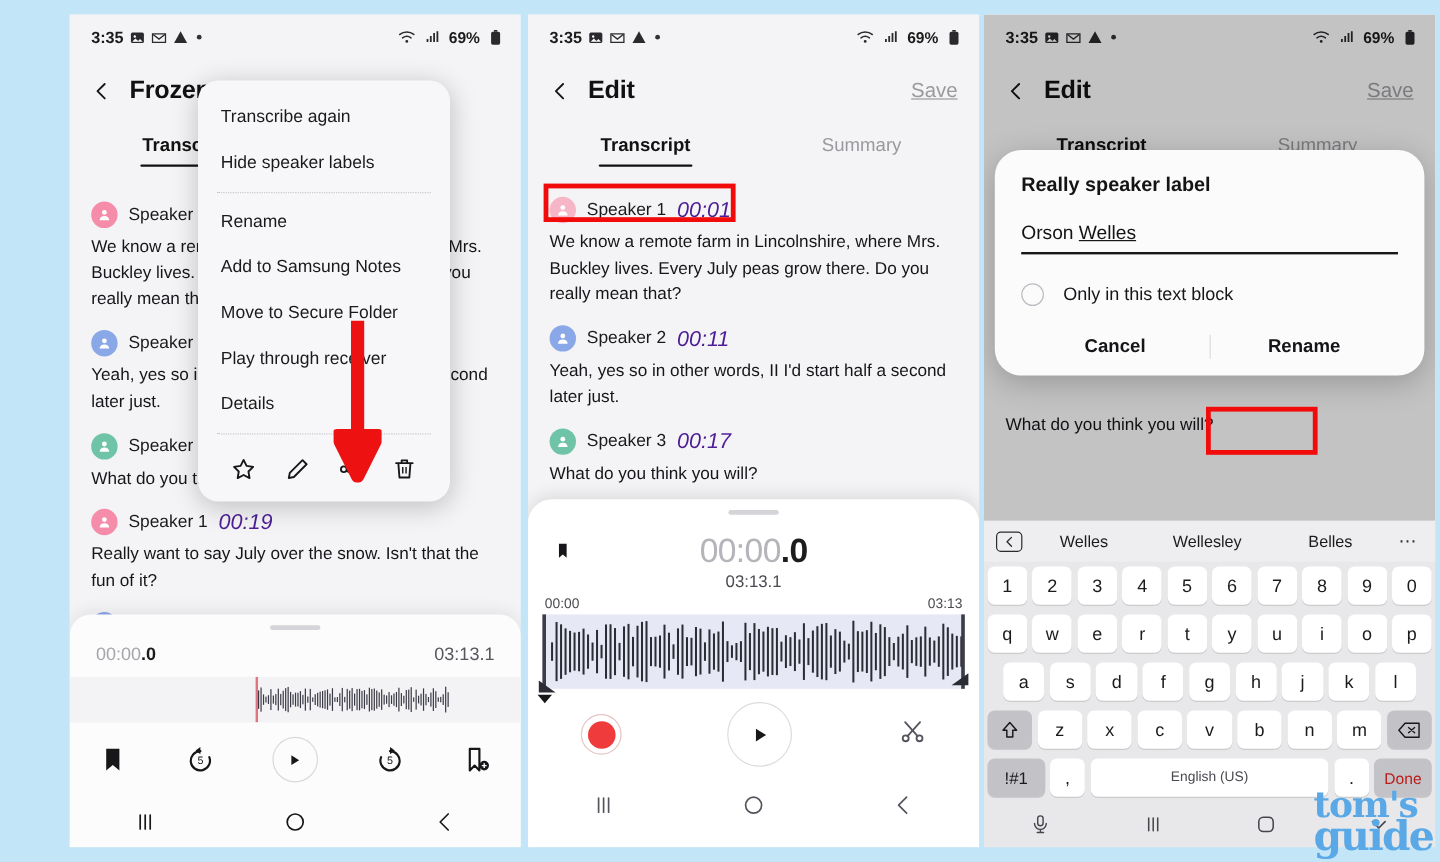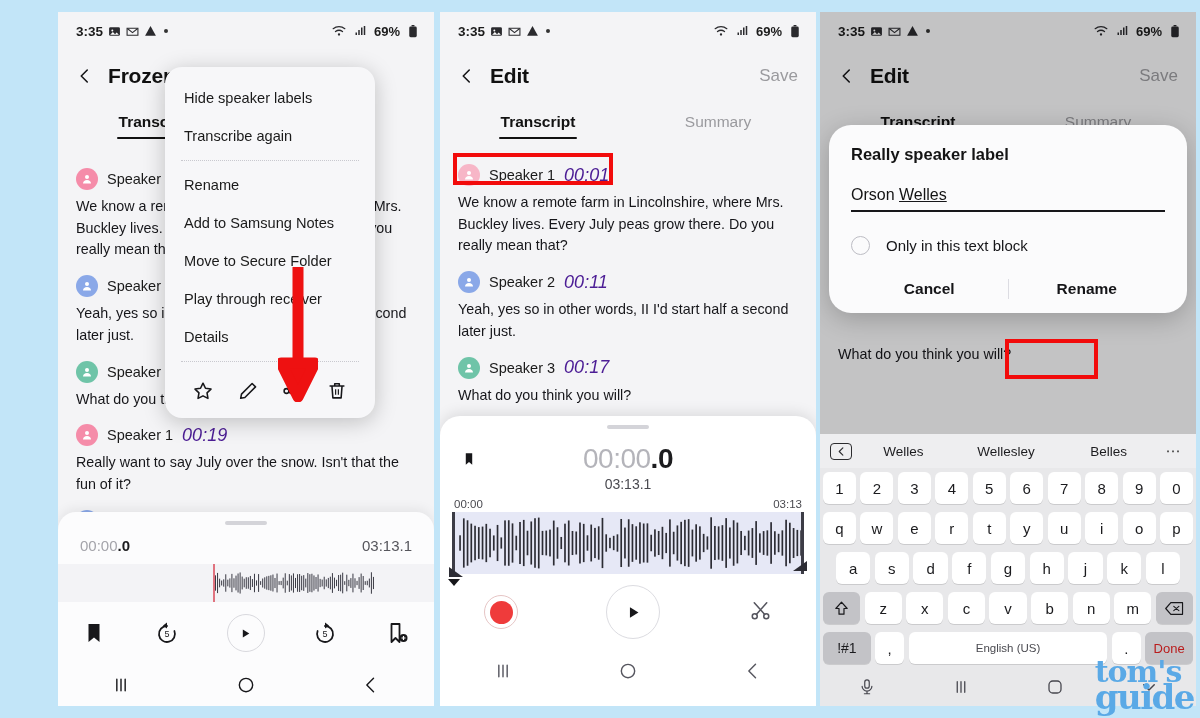--- a/index.html
+++ b/index.html
@@ -38,21 +38,21 @@
   .sb-dot { width: 4px; height: 4px; border-radius: 50%; background: #333; display:inline-block; margin-left:2px;}
   .sb-batt-txt { font-size: 13px; font-weight: 600; }
 
   
   .appbar {
     height: 52px; display: flex; align-items: center;
     padding: 0 18px; gap: 14px; position: relative;
   }
   .back-chevron { width: 18px; height: 18px; flex: 0 0 auto; }
   .apptitle { font-size: 21px; font-weight: 700; color: #111; letter-spacing: -0.2px;}
-  .save-btn { margin-left: auto; font-size: 17px; color: #9a9a9e; }
+  .save-btn { margin-left: auto; font-size: 17px; color: #9a9a9e; text-decoration: underline; }
 
   
   .tabs { display: flex; height: 46px; align-items: center; padding: 0 8px;}
   .tab {
     flex: 1; text-align: center; font-size: 15.5px; color: #9a9a9e;
     position: relative; padding-bottom: 6px;
   }
   .tab.active { color: #121212; font-weight: 700; }
   .tab.active::after {
     content: ""; position: absolute; left: 50%; transform: translateX(-50%);
@@ -317,22 +317,22 @@
               <circle cx="12" cy="8" r="4" fill="#fff"></circle>
               <path d="M4 21c0-4.4 3.6-7 8-7s8 2.6 8 7z" fill="#fff"></path>
             </svg>
           </span>
         <span class="spk-name">Speaker 2</span>
         <span class="spk-time">00:23</span>
       </div>
     </div>
 
     <div class="menu">
+      <div class="menu-item">Transcribe again</div>
       <div class="menu-item">Hide speaker labels</div>
-      <div class="menu-item">Transcribe again</div>
       <div class="menu-sep"></div>
       <div class="menu-item">Rename</div>
       <div class="menu-item">Add to Samsung Notes</div>
       <div class="menu-item">Move to Secure Folder</div>
       <div class="menu-item">Play through receiver</div>
       <div class="menu-item">Details</div>
       <div class="menu-sep"></div>
       <div class="menu-actions">
         <span class="ic"><svg viewBox="0 0 24 24" width="22" height="22">
               <path d="M12 3.5l2.7 5.5 6 .9-4.3 4.2 1 6-5.4-2.8-5.4 2.8 1-6L3.3 9.9l6-.9z" fill="none" stroke="#17171a" stroke-width="1.7" stroke-linejoin="round"></path>

